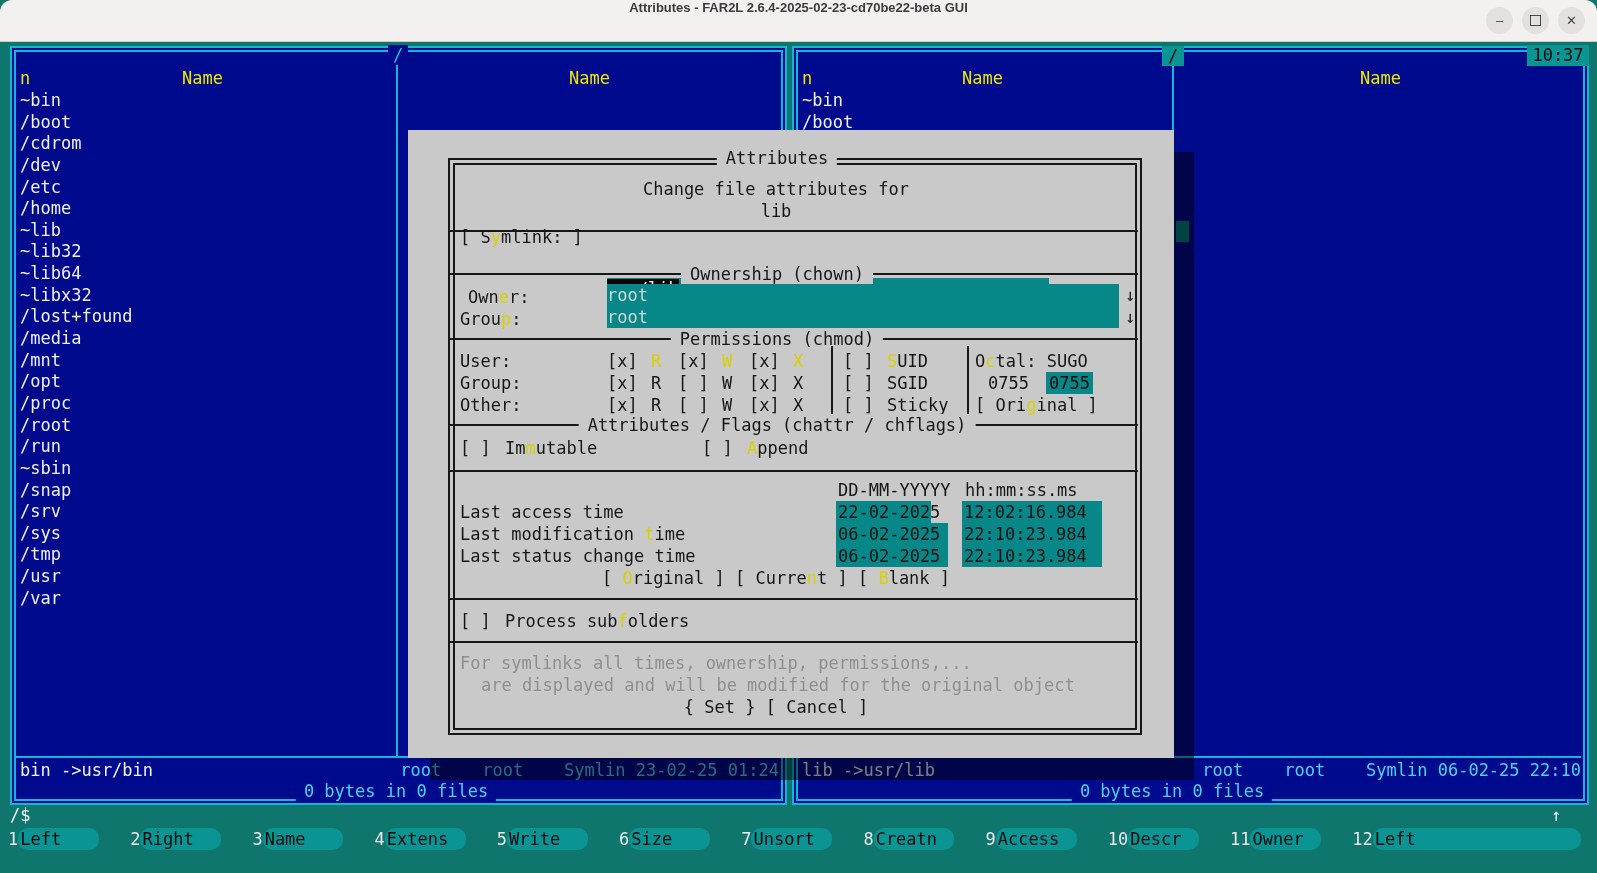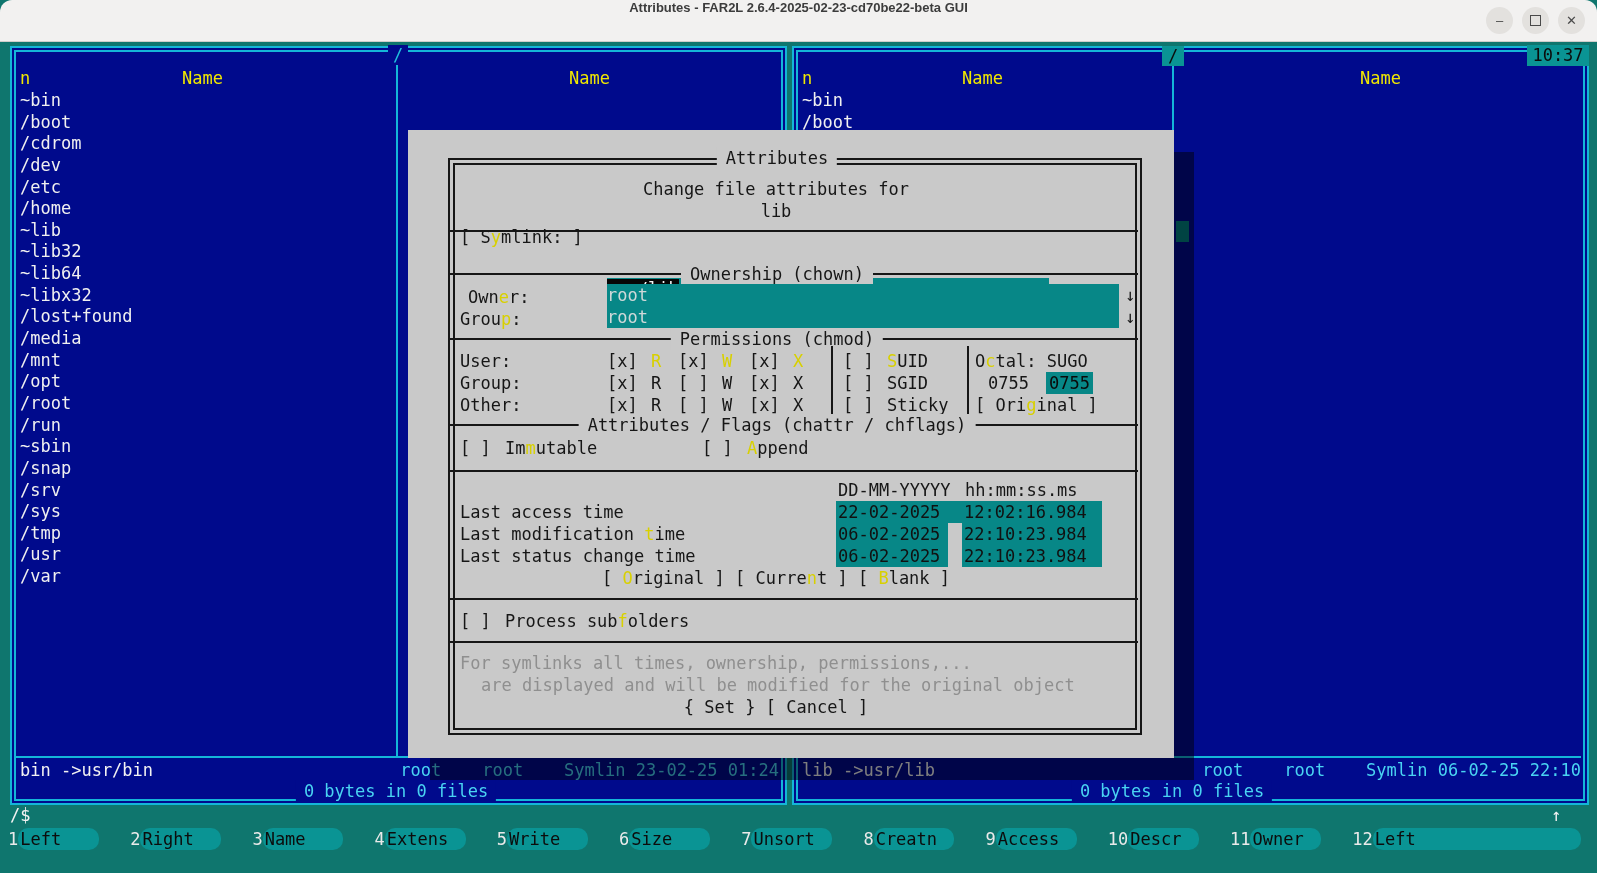--- a/index.html
+++ b/index.html
@@ -87,20 +87,21 @@
       <div class="fitem">/etc</div>
       <div class="fitem">/home</div>
       <div class="fitem">~lib</div>
       <div class="fitem">~lib32</div>
       <div class="fitem">~lib64</div>
       <div class="fitem">~libx32</div>
       <div class="fitem">/lost+found</div>
       <div class="fitem">/media</div>
       <div class="fitem">/mnt</div>
       <div class="fitem">/opt</div>
+      <div class="fitem">/proc</div>
       <div class="fitem">/root</div>
       <div class="fitem">/run</div>
       <div class="fitem">~sbin</div>
       <div class="fitem">/snap</div>
       <div class="fitem">/srv</div>
       <div class="fitem">/sys</div>
       <div class="fitem">/tmp</div>
       <div class="fitem">/usr</div>
       <div class="fitem">/var</div>
     </div>
@@ -200,21 +201,21 @@
     <div class="d" style="left:97px;top:307px;"><span>Im</span><span class="hot">m</span><span>utable</span></div>
     <div class="d" style="left:294px;top:307px;">[ ]</div>
     <div class="d" style="left:339px;top:307px;"><span class="hot">A</span><span>ppend</span></div>
 
     <div class="dsep" style="top:340px;"></div>
 
     <div class="d" style="left:430px;top:349px;">DD-MM-YYYYY</div>
     <div class="d" style="left:557px;top:349px;">hh:mm:ss.ms</div>
 
     <div class="d" style="left:52px;top:371px;"><span>Last access time</span></div>
-    <div class="fld dark" style="left:428px;top:371px;width:132px;padding-left:2px;box-sizing:border-box;">22-02-2025</div>
+    <div class="fld dark" style="left:428px;top:371px;width:95px;padding-left:2px;box-sizing:border-box;text-align:right;">22-02-2025</div>
     <div class="fld dark" style="left:554px;top:371px;width:140px;padding-left:2px;box-sizing:border-box;">12:02:16.984</div>
 
     <div class="d" style="left:52px;top:393px;"><span>Last modification </span><span class="hot">t</span><span>ime</span></div>
     <div class="fld dark" style="left:428px;top:393px;width:112px;padding-left:2px;box-sizing:border-box;">06-02-2025</div>
     <div class="fld dark" style="left:554px;top:393px;width:140px;padding-left:2px;box-sizing:border-box;">22:10:23.984</div>
 
     <div class="d" style="left:52px;top:415px;"><span>Last status change time</span></div>
     <div class="fld dark" style="left:428px;top:415px;width:112px;padding-left:2px;box-sizing:border-box;">06-02-2025</div>
     <div class="fld dark" style="left:554px;top:415px;width:140px;padding-left:2px;box-sizing:border-box;">22:10:23.984</div>
 

